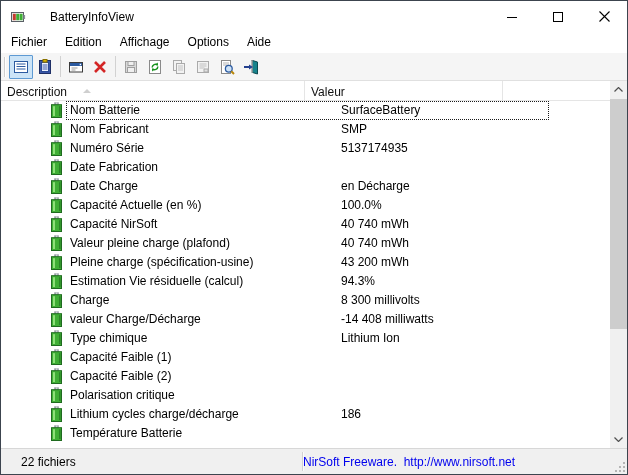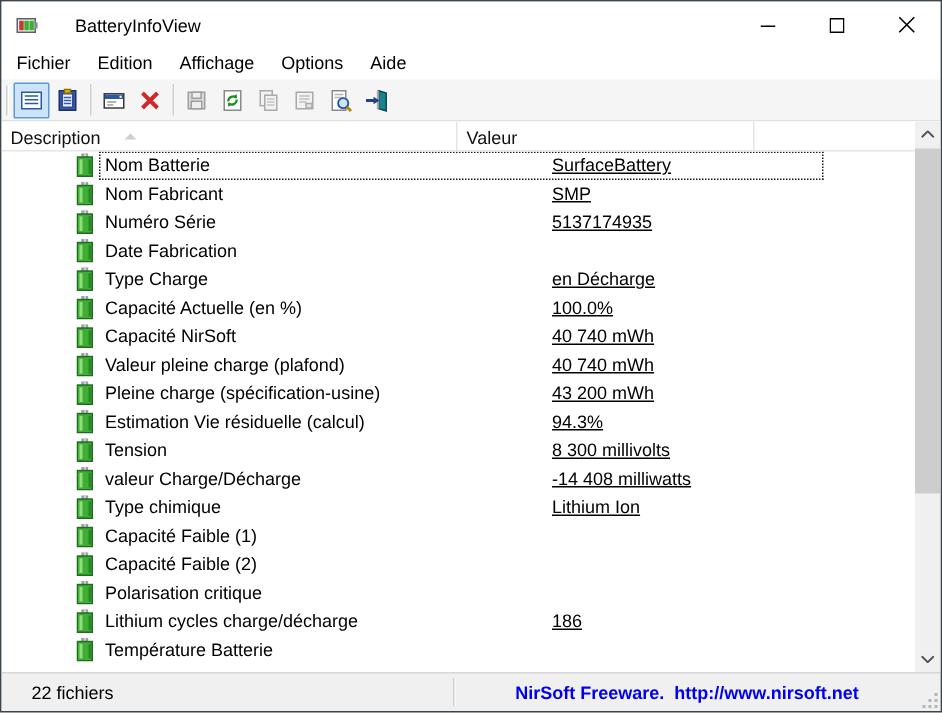--- a/index.html
+++ b/index.html
@@ -34,32 +34,32 @@
   .lv-header { height:20px; display:flex; background:#fff; border-bottom:1px solid #e5e5e5; position:relative; z-index:2; }
   .hcol { border-right:1px solid #e5e5e5; padding:3px 0 0 6px; color:#111; display:flex; align-items:center; }
   .hcol.c1 { width:304px; }
   .hcol.c2 { width:198px; }
   .sort-ind { width:0; height:0; margin-left:16px; margin-top:-2px;
     border-left:4px solid transparent; border-right:4px solid transparent; border-bottom:4px solid #cfcfcf; }
   .rows { position:absolute; top:20px; left:0; right:17px; bottom:0; }
   .lrow { position:relative; height:19px;margin-left:45px; }
   .batt-icon { position:absolute; left:5px; top:1px; }
   .lrow .lbl { position:absolute; left:24px; top:2px; white-space:nowrap; }
-  .lrow .val { position:absolute; left:322px; top:2px; white-space:nowrap;text-decoration:underline; }
+  .lrow .val { position:absolute; left:295px; top:2px; white-space:nowrap; }
   .focus-rect { position:absolute; left:20px; top:0; width:483px; height:19px; border:1px dotted #1a1a1a; pointer-events:none; }
   
   .vscroll { position:absolute; top:0; right:0; bottom:0; width:17px; background:#f0f0f0; z-index:3; }
   .sb-btn { position:absolute; left:0; width:17px; height:17px; display:flex; align-items:center; justify-content:center; }
   .sb-up { top:0; } .sb-down { bottom:0; }
   .sb-thumb { position:absolute; left:0; top:18px; width:17px; height:230px; background:#cdcdcd; }
   
   .statusbar { height:26px; flex:0 0 auto; background:#f0f0f0; border-top:1px solid #d7d7d7; position:relative; display:flex; align-items:center; }
   .sb-left { padding-left:20px; }
   .sb-div { position:absolute; left:301px; top:3px; bottom:3px; width:1px; background:#d2d2d2; box-shadow:1px 0 0 #fbfbfb; }
-  .sb-right { position:absolute; left:302px; right:14px; text-align:center; font-weight:bold; color:#0000ee; white-space:pre; font-size:12px; }
+  .sb-right { position:absolute; left:302px; right:14px; font-weight:normal; color:#0000ee; white-space:pre; font-size:12px; }
   .resize-grip { position:absolute; right:2px; bottom:2px; width:10px; height:10px; }
   .resize-grip i { position:absolute; width:2px; height:2px; background:#b5b5b5; }
   .resize-grip i:nth-child(1){right:0;bottom:0;} .resize-grip i:nth-child(2){right:4px;bottom:0;}
   .resize-grip i:nth-child(3){right:0;bottom:4px;} .resize-grip i:nth-child(4){right:8px;bottom:0;}
   .resize-grip i:nth-child(5){right:0;bottom:8px;} .resize-grip i:nth-child(6){right:4px;bottom:4px;}
 </style>
 </head>
 <body>
 
 <div class="window">
@@ -255,21 +255,21 @@
       </div>
 
       <div class="lrow">
         <svg class="batt-icon" width="11" height="16" viewBox="0 0 11 16">
           <rect x="3.2" y="0.3" width="4.6" height="2.8" fill="#9aa0a6"></rect>
           <rect x="5" y="0.3" width="1.3" height="2.8" fill="#cfd3d8"></rect>
           <rect x="0.5" y="2.7" width="10" height="12.8" fill="#3fae35" stroke="#1f6b1f"></rect>
           <rect x="2" y="4.2" width="2" height="9.8" fill="#8fe07a"></rect>
           <rect x="8" y="4.2" width="1.6" height="9.8" fill="#2a8526"></rect>
         </svg>
-        <span class="lbl">Type Charge</span>
+        <span class="lbl">Date Charge</span>
         <span class="val">en Décharge</span>
       </div>
 
       <div class="lrow">
         <svg class="batt-icon" width="11" height="16" viewBox="0 0 11 16">
           <rect x="3.2" y="0.3" width="4.6" height="2.8" fill="#9aa0a6"></rect>
           <rect x="5" y="0.3" width="1.3" height="2.8" fill="#cfd3d8"></rect>
           <rect x="0.5" y="2.7" width="10" height="12.8" fill="#3fae35" stroke="#1f6b1f"></rect>
           <rect x="2" y="4.2" width="2" height="9.8" fill="#8fe07a"></rect>
           <rect x="8" y="4.2" width="1.6" height="9.8" fill="#2a8526"></rect>
@@ -327,21 +327,21 @@
       </div>
 
       <div class="lrow">
         <svg class="batt-icon" width="11" height="16" viewBox="0 0 11 16">
           <rect x="3.2" y="0.3" width="4.6" height="2.8" fill="#9aa0a6"></rect>
           <rect x="5" y="0.3" width="1.3" height="2.8" fill="#cfd3d8"></rect>
           <rect x="0.5" y="2.7" width="10" height="12.8" fill="#3fae35" stroke="#1f6b1f"></rect>
           <rect x="2" y="4.2" width="2" height="9.8" fill="#8fe07a"></rect>
           <rect x="8" y="4.2" width="1.6" height="9.8" fill="#2a8526"></rect>
         </svg>
-        <span class="lbl">Tension</span>
+        <span class="lbl">Charge</span>
         <span class="val">8 300 millivolts</span>
       </div>
 
       <div class="lrow">
         <svg class="batt-icon" width="11" height="16" viewBox="0 0 11 16">
           <rect x="3.2" y="0.3" width="4.6" height="2.8" fill="#9aa0a6"></rect>
           <rect x="5" y="0.3" width="1.3" height="2.8" fill="#cfd3d8"></rect>
           <rect x="0.5" y="2.7" width="10" height="12.8" fill="#3fae35" stroke="#1f6b1f"></rect>
           <rect x="2" y="4.2" width="2" height="9.8" fill="#8fe07a"></rect>
           <rect x="8" y="4.2" width="1.6" height="9.8" fill="#2a8526"></rect>

